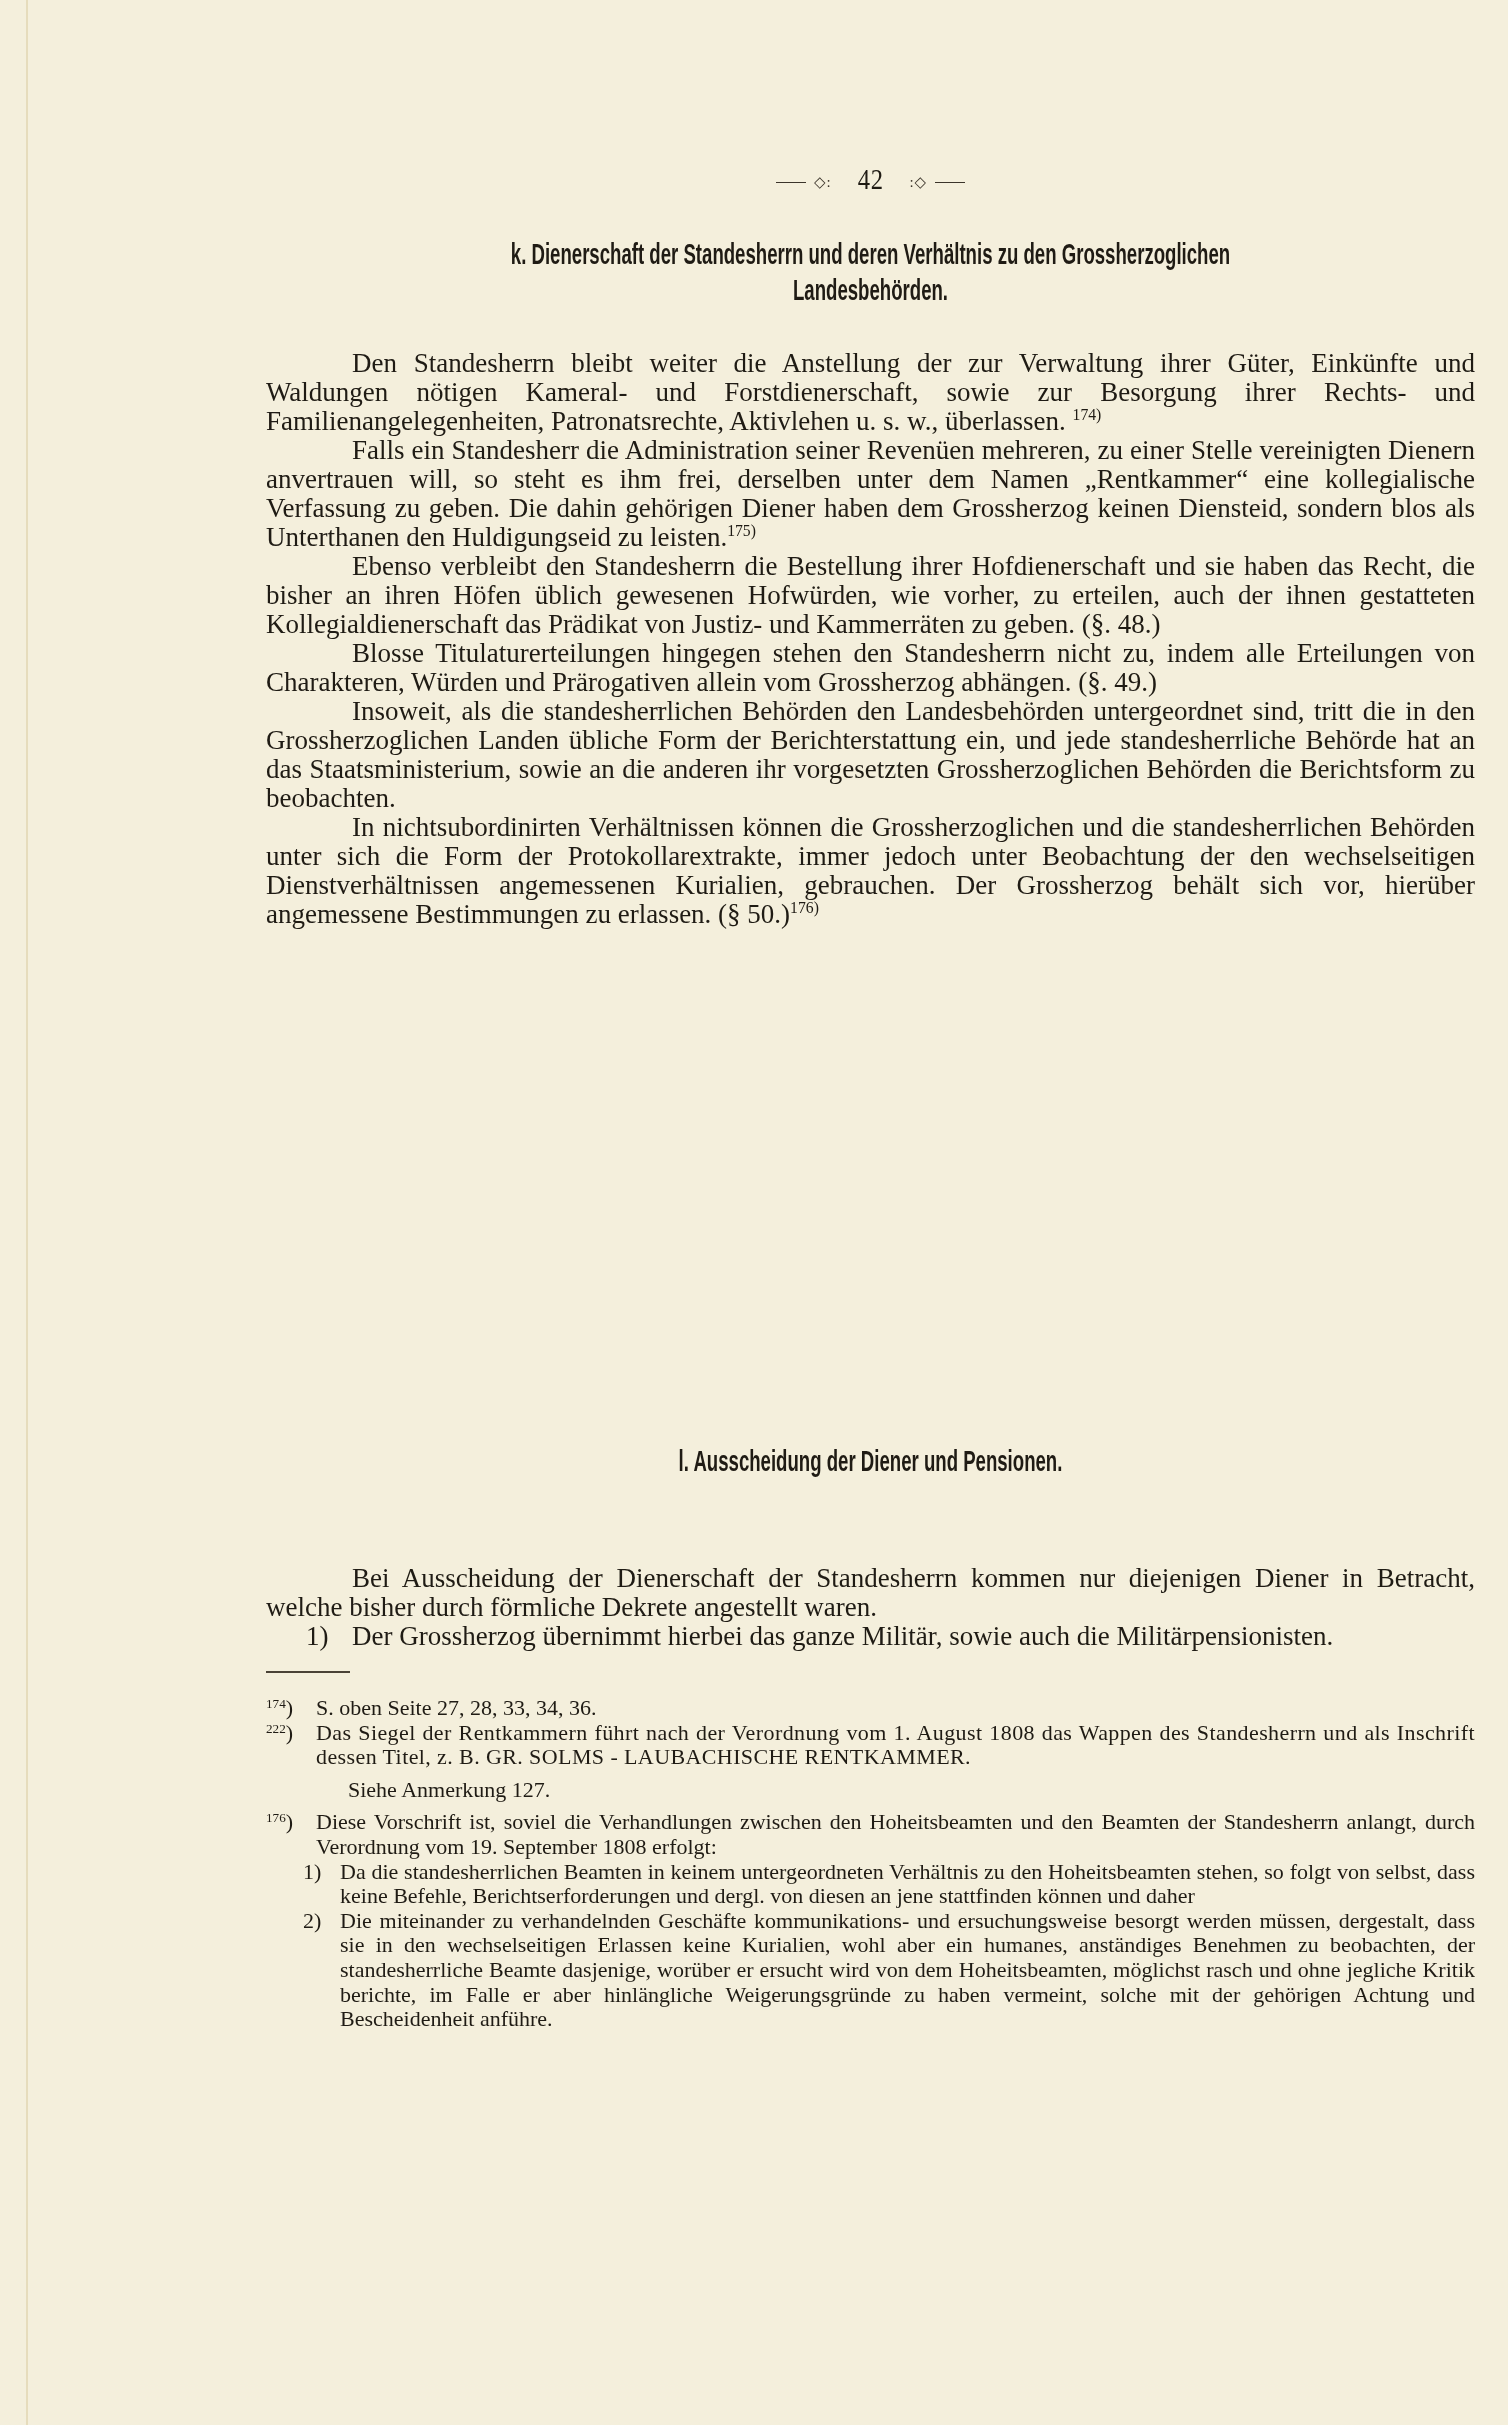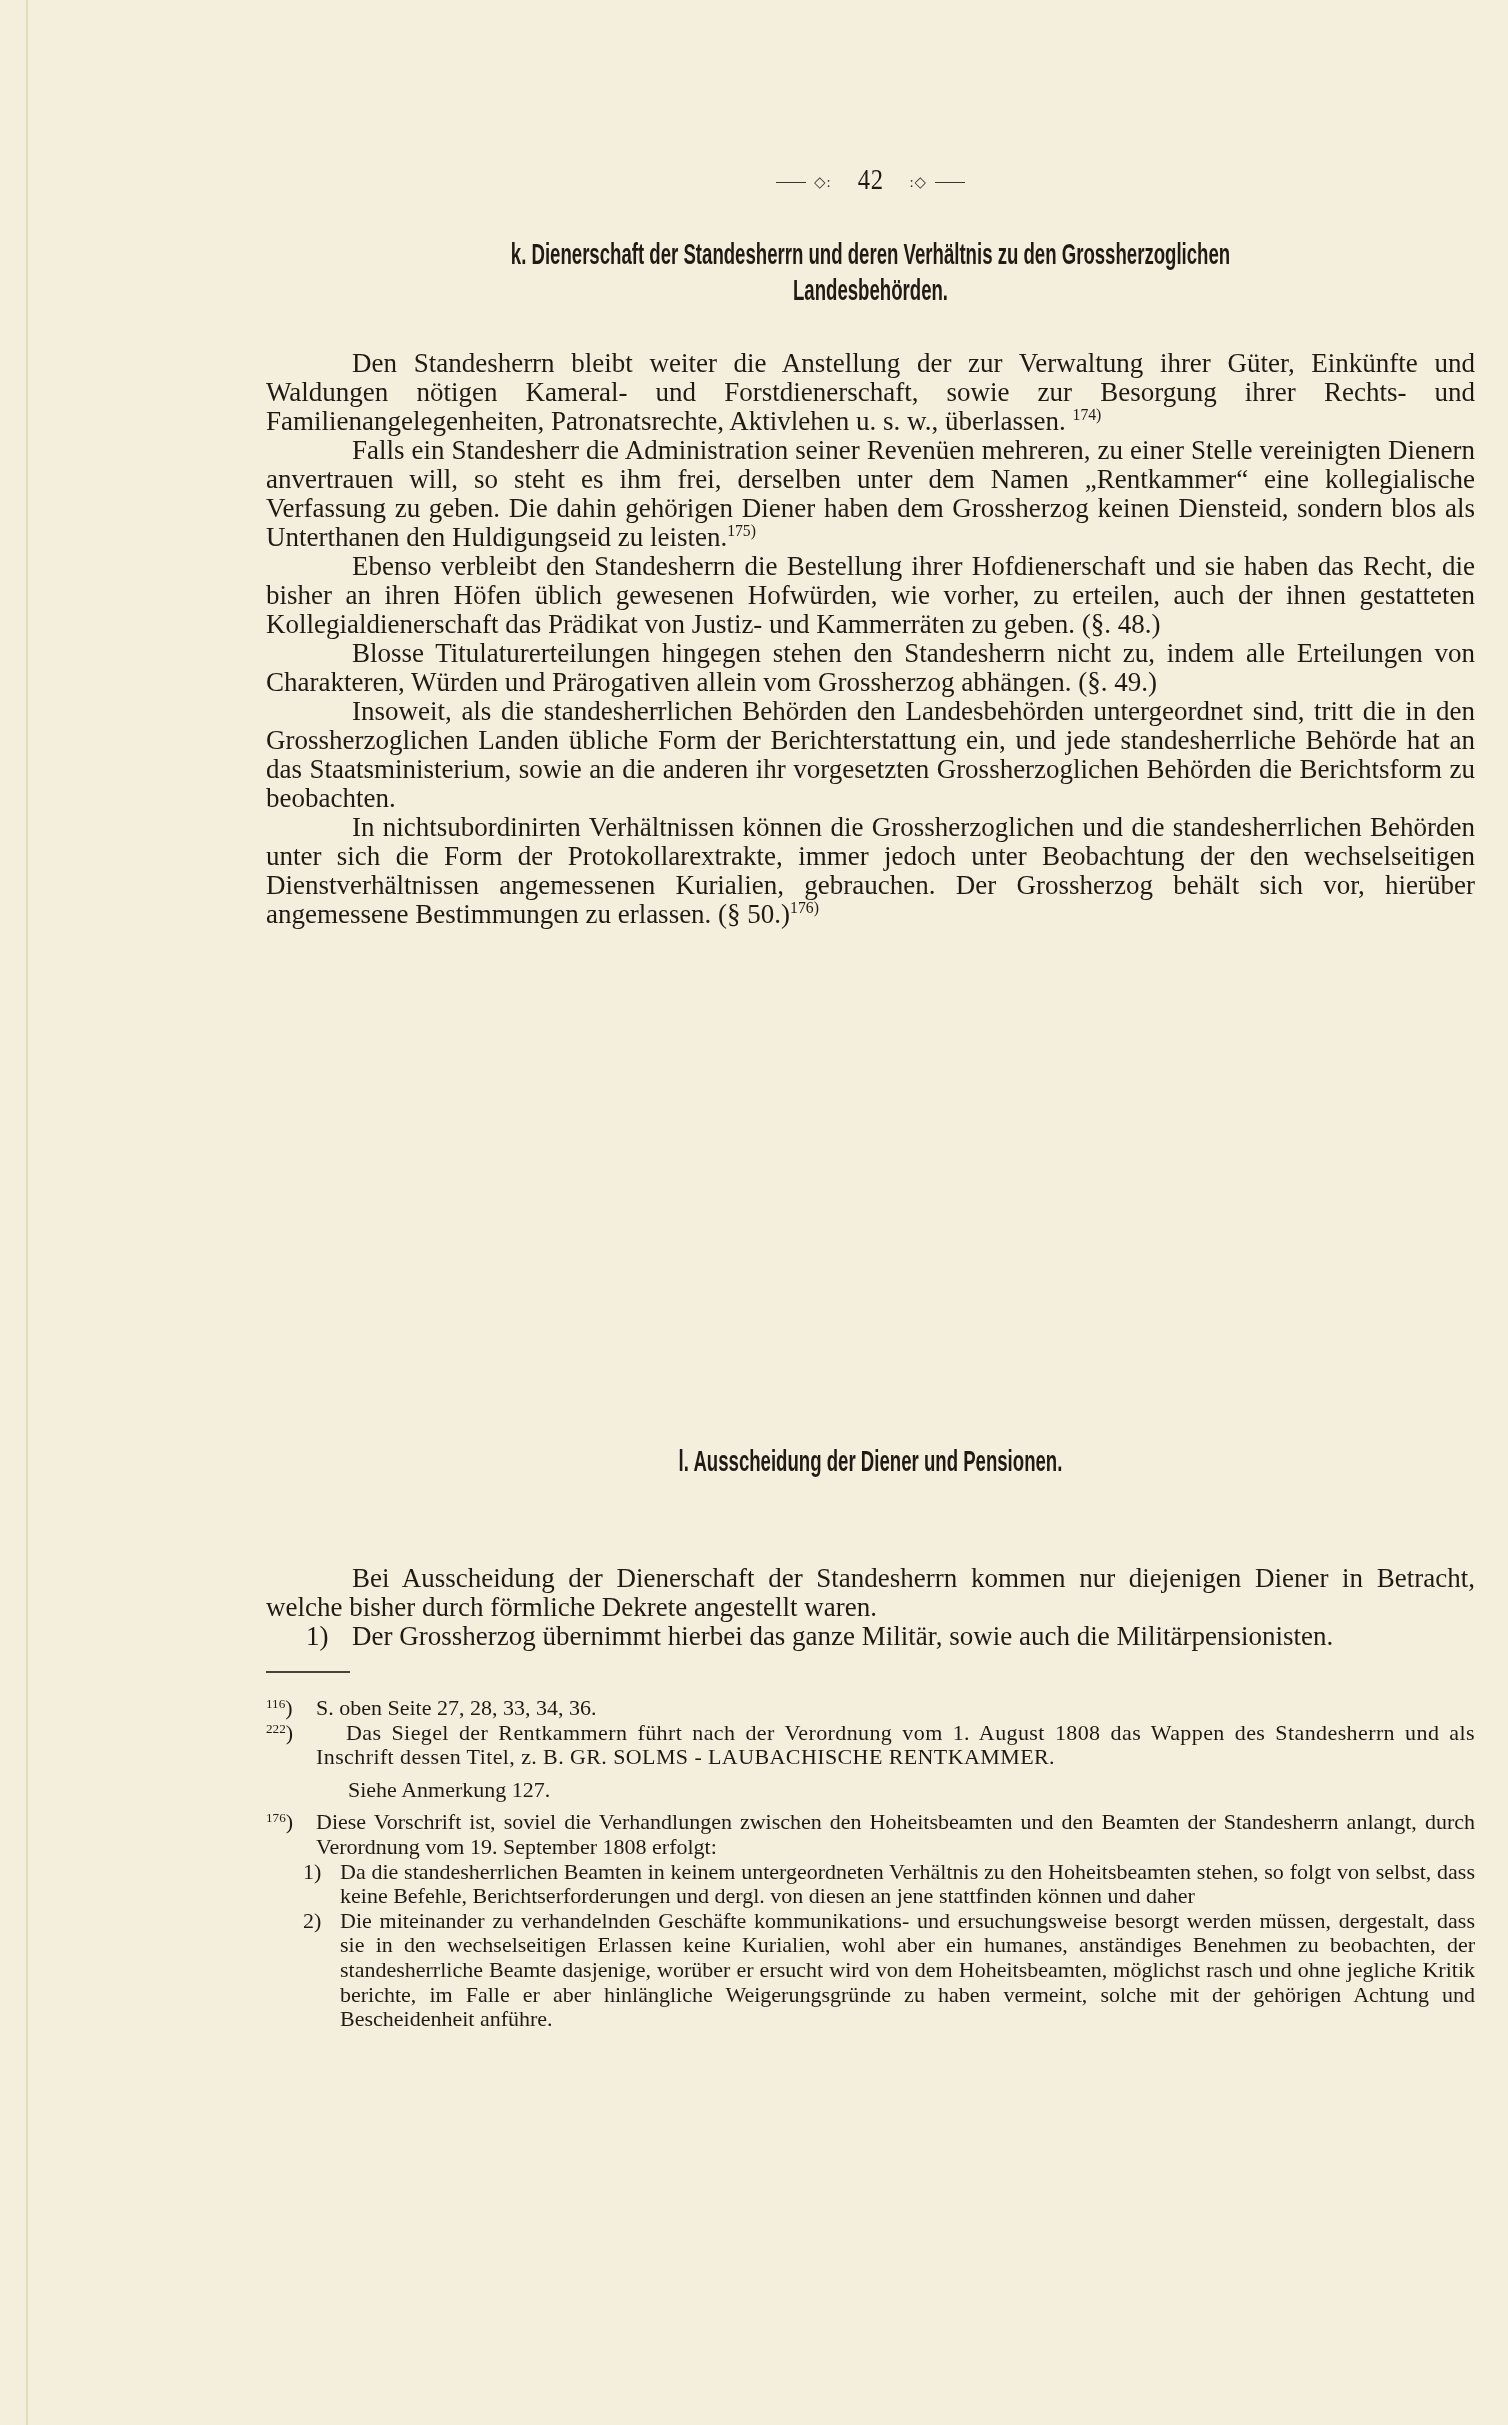--- a/index.html
+++ b/index.html
@@ -143,21 +143,21 @@
     .fn-item {
       position: relative;
       margin: 0;
       padding-left: 74px;
     }
     .fn-item .item-num {
       position: absolute;
       left: 37px;
       top: 0;
     }
-    .caps { letter-spacing: 0.4px; margin-left: 30px; }
+    .caps { letter-spacing: 0.4px; }
   </style>
 </head>
 <body>
 
 <div class="gutter-line"></div>
 
 <div class="page">
 
   <div class="page-header">
     <span class="orn-line"></span>
@@ -203,21 +203,21 @@
     <p class="numbered">
       <span class="num-label">1)</span>
       <span>Der Grossherzog übernimmt hierbei das ganze Militär, sowie auch die Militärpensionisten.</span>
     </p>
   </div>
 
   <div class="footnote-rule"></div>
 
   <div class="footnotes">
     <div class="fn">
-      <span class="fn-mark"><sup>116</sup>)</span>
+      <span class="fn-mark"><sup>174</sup>)</span>
       <span>S. oben Seite 27, 28, 33, 34, 36.</span>
     </div>
     <div class="fn">
       <span class="fn-mark"><sup>222</sup>)</span>
       <span class="caps">Das Siegel der Rentkammern führt nach der Verordnung vom 1. August 1808 das Wappen des Standesherrn und als Inschrift dessen Titel, z. B. GR. SOLMS - LAUBACHISCHE RENTKAMMER.</span>
     </div>
     <p class="fn-sub">Siehe Anmerkung 127.</p>
     <div class="fn">
       <span class="fn-mark"><sup>176</sup>)</span>
       <span>Diese Vorschrift ist, soviel die Verhandlungen zwischen den Hoheitsbeamten und den Beamten der Standesherrn anlangt, durch Verordnung vom 19. September 1808 erfolgt:</span>

